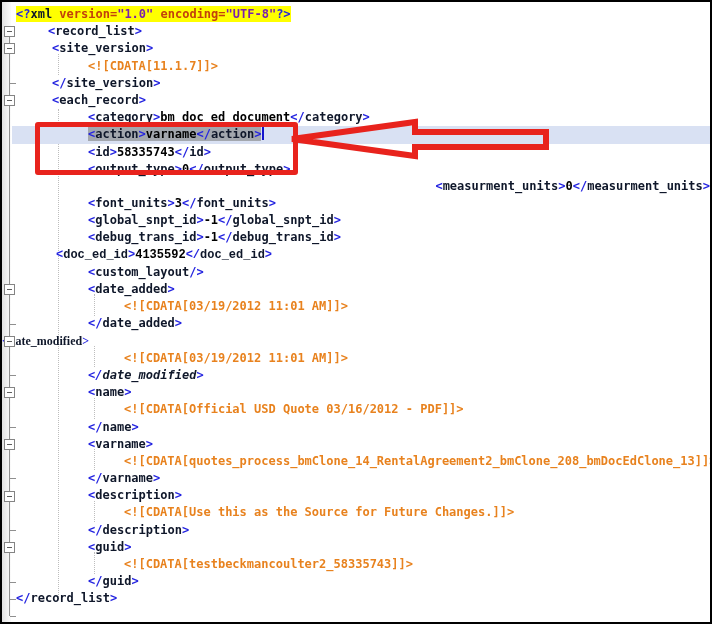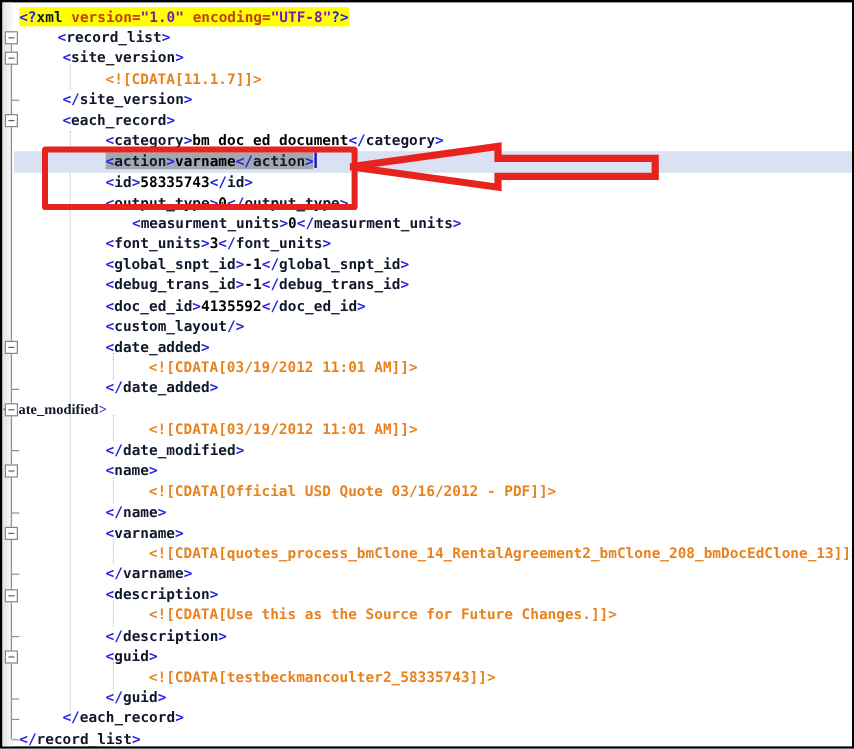--- a/index.html
+++ b/index.html
@@ -69,44 +69,43 @@
       <div class="ln" style="padding-left: 14px;"><span class="ybg"><span class="p">&lt;?</span><span class="n">xml</span><span class="a"> version=</span><span class="v">"1.0"</span><span class="a"> encoding=</span><span class="v">"UTF-8"</span><span class="p">?&gt;</span></span></div>
       <div class="ln" style="padding-left: 14px; margin-left: 32px;"><span class="b">&lt;</span><span class="n">record_list</span><span class="b">&gt;</span></div>
       <div class="ln" style="padding-left: 50px;"><span class="b">&lt;</span><span class="n">site_version</span><span class="b">&gt;</span></div>
       <div class="ln" style="padding-left: 86px;"><span class="c">&lt;![CDATA[11.1.7]]&gt;</span></div>
       <div class="ln" style="padding-left: 50px;"><span class="b">&lt;</span><span class="b">/</span><span class="n">site_version</span><span class="b">&gt;</span></div>
       <div class="ln" style="padding-left: 50px;"><span class="b">&lt;</span><span class="n">each_record</span><span class="b">&gt;</span></div>
       <div class="ln" style="padding-left: 86px;"><span class="b">&lt;</span><span class="n">category</span><span class="b">&gt;</span><span class="x">bm doc ed document</span><span class="b">&lt;</span><span class="b">/</span><span class="n">category</span><span class="b">&gt;</span></div>
       <div class="ln hl" style="padding-left: 86px;"><span class="sel"><span class="b">&lt;</span><span class="n">action</span><span class="b">&gt;</span><span class="x">varname</span><span class="b">&lt;</span><span class="b">/</span><span class="n">action</span><span class="b">&gt;</span></span><span class="cur"></span></div>
       <div class="ln" style="padding-left: 86px;"><span class="b">&lt;</span><span class="n">id</span><span class="b">&gt;</span><span class="x">58335743</span><span class="b">&lt;</span><span class="b">/</span><span class="n">id</span><span class="b">&gt;</span></div>
       <div class="ln" style="padding-left: 86px;"><span class="b">&lt;</span><span class="n">output_type</span><span class="b">&gt;</span><span class="x">0</span><span class="b">&lt;</span><span class="b">/</span><span class="n">output_type</span><span class="b">&gt;</span></div>
-      <div class="ln" style="padding-left: 108px;"><span class="b">&lt;</span><span class="n">measurment_units</span><span class="b">&gt;</span><span class="x">0</span><span class="b">&lt;</span><span class="b">/</span><span class="n">measurment_units</span><span class="b">&gt;</span></div>
+      <div class="ln" style="padding-left: 86px; text-align: right;"><span class="b">&lt;</span><span class="n">measurment_units</span><span class="b">&gt;</span><span class="x">0</span><span class="b">&lt;</span><span class="b">/</span><span class="n">measurment_units</span><span class="b">&gt;</span></div>
       <div class="ln" style="padding-left: 86px;"><span class="b">&lt;</span><span class="n">font_units</span><span class="b">&gt;</span><span class="x">3</span><span class="b">&lt;</span><span class="b">/</span><span class="n">font_units</span><span class="b">&gt;</span></div>
       <div class="ln" style="padding-left: 86px;"><span class="b">&lt;</span><span class="n">global_snpt_id</span><span class="b">&gt;</span><span class="x">-1</span><span class="b">&lt;</span><span class="b">/</span><span class="n">global_snpt_id</span><span class="b">&gt;</span></div>
       <div class="ln" style="padding-left: 86px;"><span class="b">&lt;</span><span class="n">debug_trans_id</span><span class="b">&gt;</span><span class="x">-1</span><span class="b">&lt;</span><span class="b">/</span><span class="n">debug_trans_id</span><span class="b">&gt;</span></div>
-      <div class="ln" style="padding-left: 86px;"><span class="b">&lt;</span><span class="n">doc_ed_id</span><span class="b">&gt;</span><span class="x">4135592</span><span class="b">&lt;</span><span class="b">/</span><span class="n">doc_ed_id</span><span class="b">&gt;</span></div>
+      <div class="ln" style="padding-left: 54px; font-family: Liberation Mono, monospace;"><span class="b">&lt;</span><span class="n">doc_ed_id</span><span class="b">&gt;</span><span class="x">4135592</span><span class="b">&lt;</span><span class="b">/</span><span class="n">doc_ed_id</span><span class="b">&gt;</span></div>
       <div class="ln" style="padding-left: 86px;"><span class="b">&lt;</span><span class="n">custom_layout</span><span class="b">/</span><span class="b">&gt;</span></div>
       <div class="ln" style="padding-left: 86px;"><span class="b">&lt;</span><span class="n">date_added</span><span class="b">&gt;</span></div>
       <div class="ln" style="padding-left: 122px;"><span class="c">&lt;![CDATA[03/19/2012 11:01 AM]]&gt;</span></div>
       <div class="ln" style="padding-left: 86px;"><span class="b">&lt;</span><span class="b">/</span><span class="n">date_added</span><span class="b">&gt;</span></div>
       <div class="ln" style=" font-family: Liberation Serif, serif;"><span class="b">&lt;</span><span class="n">date_modified</span><span class="b">&gt;</span></div>
       <div class="ln" style="padding-left: 122px;"><span class="c">&lt;![CDATA[03/19/2012 11:01 AM]]&gt;</span></div>
-      <div class="ln" style="padding-left: 86px;"><span class="b">&lt;</span><span class="b">/</span><span class="n">date_modified</span><span class="b">&gt;</span></div>
+      <div class="ln" style="padding-left: 86px; font-style: italic;"><span class="b">&lt;</span><span class="b">/</span><span class="n">date_modified</span><span class="b">&gt;</span></div>
       <div class="ln" style="padding-left: 86px;"><span class="b">&lt;</span><span class="n">name</span><span class="b">&gt;</span></div>
       <div class="ln" style="padding-left: 122px;"><span class="c">&lt;![CDATA[Official USD Quote 03/16/2012 - PDF]]&gt;</span></div>
       <div class="ln" style="padding-left: 86px;"><span class="b">&lt;</span><span class="b">/</span><span class="n">name</span><span class="b">&gt;</span></div>
       <div class="ln" style="padding-left: 86px;"><span class="b">&lt;</span><span class="n">varname</span><span class="b">&gt;</span></div>
       <div class="ln" style="padding-left: 122px;"><span class="c">&lt;![CDATA[quotes_process_bmClone_14_RentalAgreement2_bmClone_208_bmDocEdClone_13]]&gt;</span></div>
       <div class="ln" style="padding-left: 86px;"><span class="b">&lt;</span><span class="b">/</span><span class="n">varname</span><span class="b">&gt;</span></div>
       <div class="ln" style="padding-left: 86px;"><span class="b">&lt;</span><span class="n">description</span><span class="b">&gt;</span></div>
       <div class="ln" style="padding-left: 122px;"><span class="c">&lt;![CDATA[Use this as the Source for Future Changes.]]&gt;</span></div>
       <div class="ln" style="padding-left: 86px;"><span class="b">&lt;</span><span class="b">/</span><span class="n">description</span><span class="b">&gt;</span></div>
       <div class="ln" style="padding-left: 86px;"><span class="b">&lt;</span><span class="n">guid</span><span class="b">&gt;</span></div>
       <div class="ln" style="padding-left: 122px;"><span class="c">&lt;![CDATA[testbeckmancoulter2_58335743]]&gt;</span></div>
       <div class="ln" style="padding-left: 86px;"><span class="b">&lt;</span><span class="b">/</span><span class="n">guid</span><span class="b">&gt;</span></div>
-      <div class="ln" style="padding-left: 50px;"><span class="b">&lt;</span><span class="b">/</span><span class="n">each_record</span><span class="b">&gt;</span></div>
       <div class="ln" style="padding-left: 14px;"><span class="b">&lt;</span><span class="b">/</span><span class="n">record_list</span><span class="b">&gt;</span></div>
     </div>
   <div id="redbox"></div>
   <svg id="arrow" width="268" height="46" viewBox="0 0 268 46">
     <polygon points="7,22 130,5 130,15 261,15 261,30 130,30 130,39" fill="none" stroke="#e8231d" stroke-width="6" stroke-linejoin="miter"></polygon>
   </svg>
 </div>
 
 </body></html>

